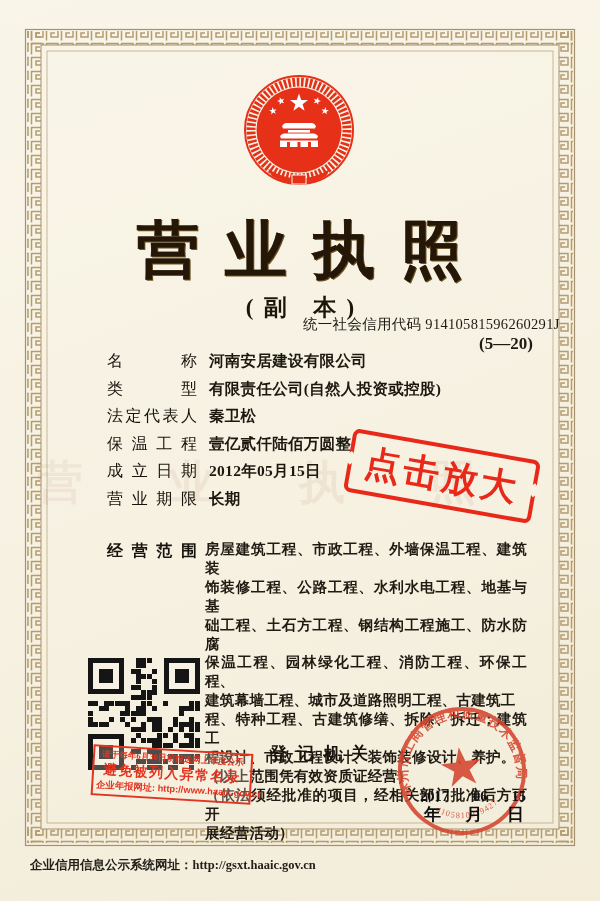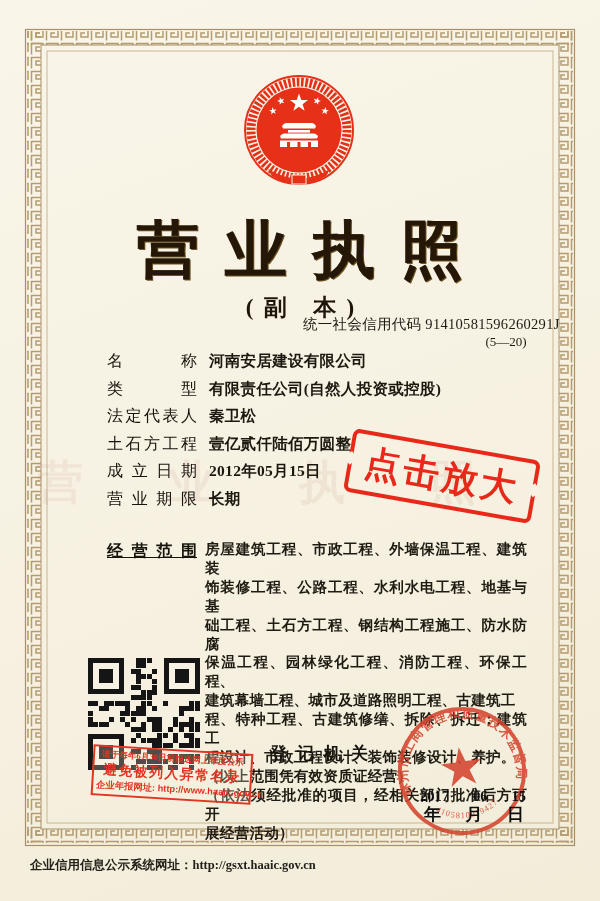--- a/index.html
+++ b/index.html
@@ -7,29 +7,29 @@
   .cert{position:relative;width:600px;height:901px;overflow:hidden;
         background:linear-gradient(160deg,#f9f5e9 0%,#f6f1e1 55%,#f2ecd9 100%);}
   .abs{position:absolute;}
   
   .title{left:0;top:208px;width:600px;text-align:center;font-size:62px;font-weight:900;
          color:#241708;letter-spacing:0.42em;text-indent:0.42em;
          text-shadow:1px 1px 0 #6e5423, -0.5px -0.5px 0 #3c2c10;}
   .subtitle{left:0;top:292px;width:600px;text-align:center;font-size:23px;font-weight:700;
             color:#1d140a;letter-spacing:0.45em;text-indent:0.45em;}
   .creditline{left:303px;top:315px;font-size:14.5px;color:#1d1a14;letter-spacing:0.3px;}
-  .codenote{left:478px;top:334px;width:56px;text-align:center;font-size:13px;color:#1d1a14;}
+  .codenote{left:478px;top:334px;width:56px;text-align:center;font-size:17px;color:#1d1a14;font-weight:bold;}
   
   .fields{left:107px;top:347px;width:430px;}
   .frow{height:27.6px;line-height:27.6px;white-space:nowrap;}
   .flabel{display:inline-block;width:90px;font-size:16px;font-weight:400;color:#17130d;
           text-align:justify;text-align-last:justify;vertical-align:top;}
   .fvalue{display:inline-block;margin-left:8px;font-size:15.5px;font-weight:600;color:#1c1810;letter-spacing:0.3px;}
   .scopelabel{left:107px;top:541px;width:90px;font-size:16px;font-weight:700;color:#17130d;
-              text-align:justify;text-align-last:justify;text-decoration:underline;}
+              text-align:justify;text-align-last:justify;}
   .scopetext{left:205px;top:540px;width:322px;font-size:14.6px;line-height:18.9px;font-weight:600;
              color:#201b12;white-space:pre-line;letter-spacing:0.2px;text-align:justify;}
   
   .wm{left:0;top:452px;width:600px;text-align:left;font-size:46px;font-weight:900;color:#8a1d10;
       opacity:0.055;letter-spacing:0.8em;text-indent:0.8em;}
   
   .zoomstamp{left:354px;top:428px;width:182px;height:56px;border:4px solid #e8291a;border-radius:7px;
              transform:rotate(10deg);transform-origin:left top;display:flex;align-items:center;justify-content:center;}
   .zoomstamp span{font-size:36px;font-weight:900;color:#e8291a;letter-spacing:3px;
                   font-family:"Liberation Sans","DejaVu Sans",sans-serif;}
@@ -117,21 +117,21 @@
     </div>
     <div class="frow">
       <span class="flabel">类型</span>
       <span class="fvalue">有限责任公司(自然人投资或控股)</span>
     </div>
     <div class="frow">
       <span class="flabel">法定代表人</span>
       <span class="fvalue">秦卫松</span>
     </div>
     <div class="frow">
-      <span class="flabel">土石方工程</span>
+      <span class="flabel">保温工程</span>
       <span class="fvalue">壹亿贰仟陆佰万圆整</span>
     </div>
     <div class="frow">
       <span class="flabel">成立日期</span>
       <span class="fvalue">2012年05月15日</span>
     </div>
     <div class="frow">
       <span class="flabel">营业期限</span>
       <span class="fvalue">长期</span>
     </div>

